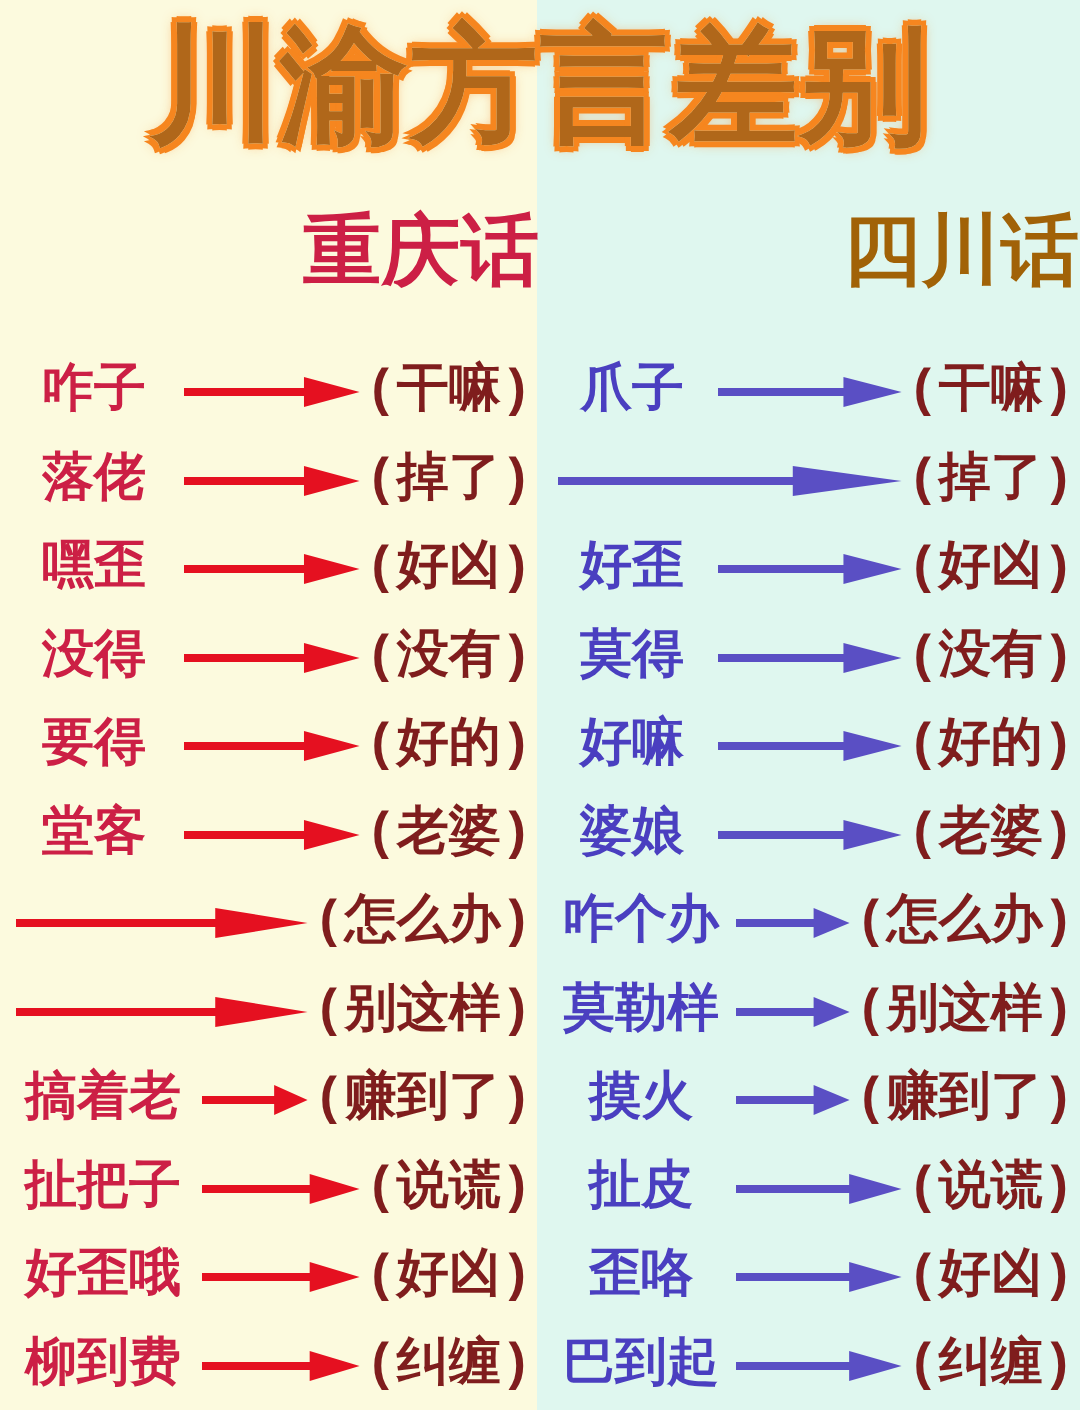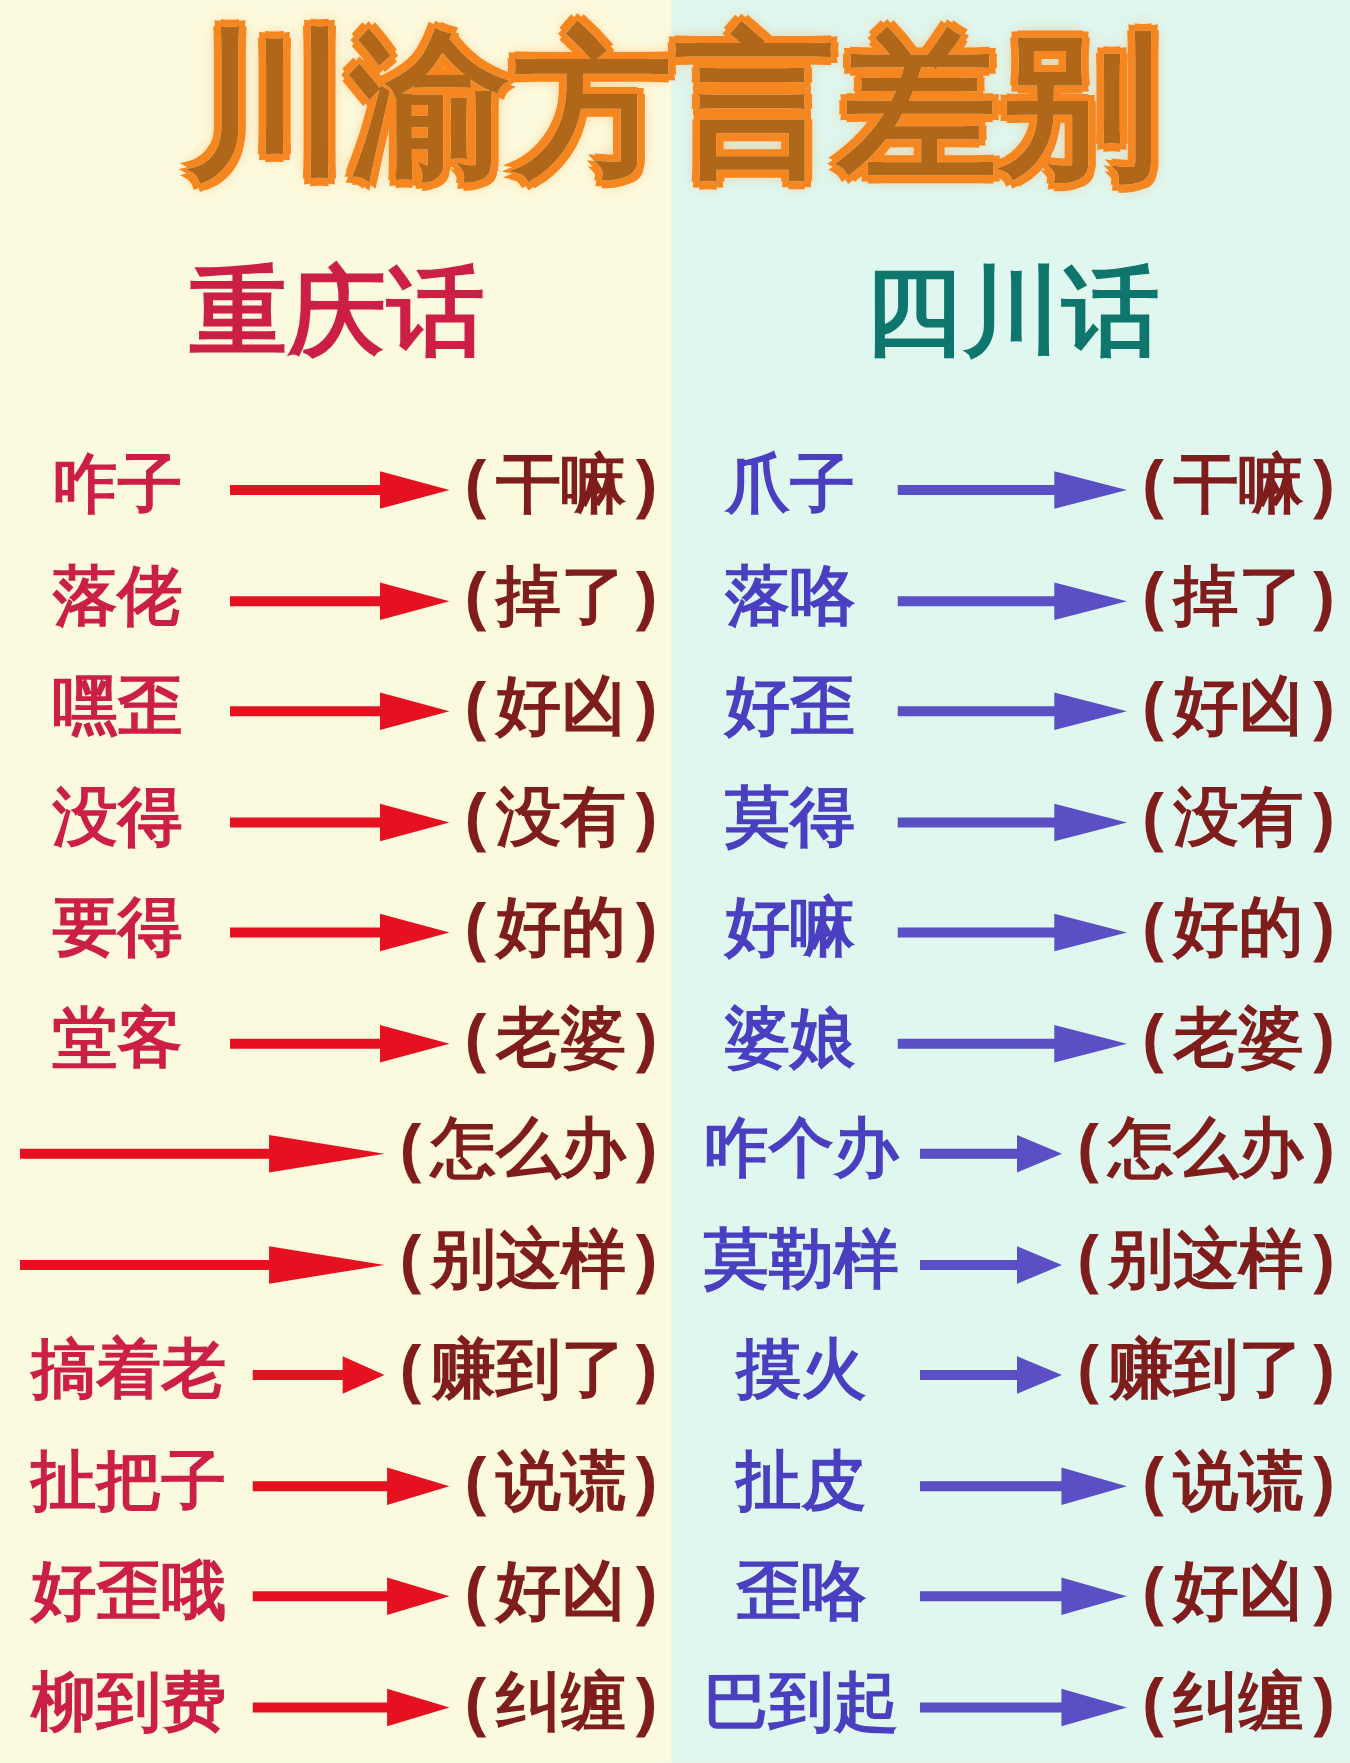--- a/index.html
+++ b/index.html
@@ -72,31 +72,31 @@
     position: absolute;
     left: 0; top: 196px;
     width: 1080px;
     height: 120px;
     display: flex;
   }
   .header-cell {
     width: 540px;
     display: flex;
     align-items: center;
-    justify-content: center;
+    justify-content: flex-end;
   }
   .header-text {
     font-size: 78px;
     line-height: 1;
     font-weight: bold;
     letter-spacing: 1px;
     white-space: nowrap;
   }
   .header-left  .header-text { color: #cc1f45; }
-  .header-right .header-text { color: #0f766e; }
+  .header-right .header-text { color: #a16207; }
 
   
   .rows {
     position: absolute;
     left: 0;
     top: 348px;
     width: 1080px;
     height: 1062px;
   }
   .row-pair {
@@ -202,21 +202,20 @@
     <div class="cell cell-left">
       <span class="term">落佬</span>
       <span class="arrow">
         <svg viewBox="0 0 120 34" preserveAspectRatio="none" aria-hidden="true">
           <path d="M0 13 H82 V2 L120 17 L82 32 V21 H0 Z" fill="#e51020"></path>
         </svg>
       </span>
       <span class="meaning">(掉了)</span>
     </div>
     <div class="cell cell-right">
-      <span class="term">落咯</span>
       <span class="arrow">
         <svg viewBox="0 0 120 34" preserveAspectRatio="none" aria-hidden="true">
           <path d="M0 13 H82 V2 L120 17 L82 32 V21 H0 Z" fill="#5a4fc4"></path>
         </svg>
       </span>
       <span class="meaning">(掉了)</span>
     </div>
   </div>
 
   <div class="row-pair">

